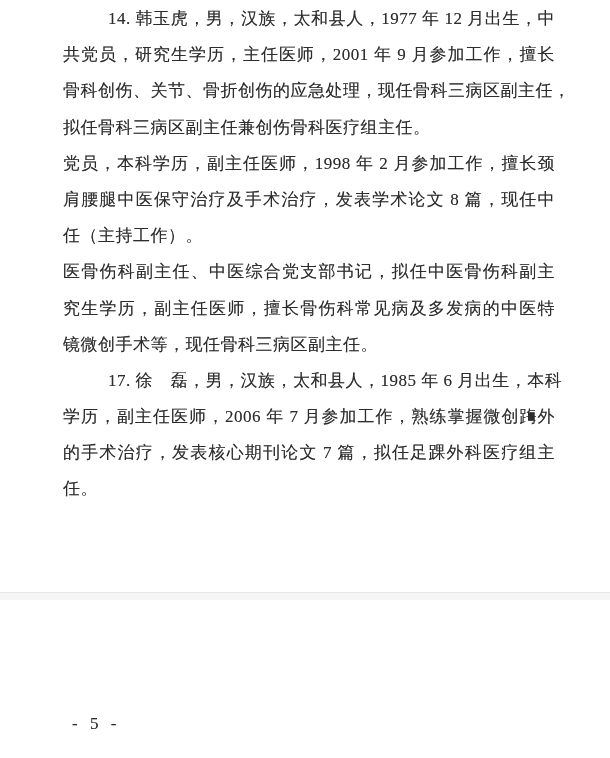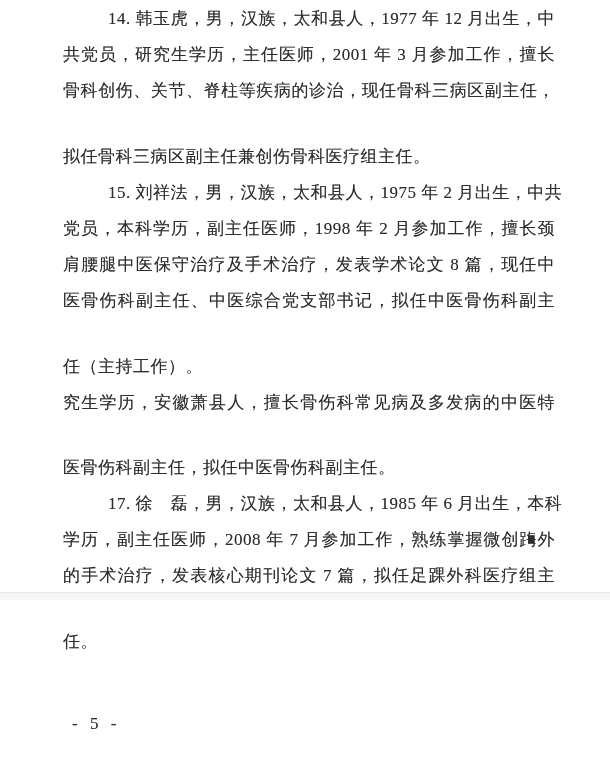--- a/index.html
+++ b/index.html
@@ -39,21 +39,20 @@
     text-justify: inter-character;
     color: #2d2d2d;
     text-shadow: 0 0 0.5px rgba(40,40,40,0.45);
   }
   .line.indent {
     text-indent: 45px;
   }
   .line.para-end {
     text-align-last: left;
     white-space: nowrap;
-    margin-top: 29px;
   }
   .page-number {
     position: absolute;
     left: 72px;
     top: 714px;
     font-size: 17px;
     letter-spacing: 1px;
     word-spacing: 6px;
     color: #2d2d2d;
     text-shadow: 0 0 0.5px rgba(40,40,40,0.45);
@@ -70,41 +69,40 @@
 </style>
 </head>
 <body>
 
 <div class="page">
 
   <div class="doc-body">
 
     <div class="para">
       <div class="line indent">14. 韩玉虎，男，汉族，太和县人，1977 年 12 月出生，中</div>
-      <div class="line">共党员，研究生学历，主任医师，2001 年 3 月参加工作，擅长</div>
-      <div class="line">骨科创伤、关节、脊柱等疾病的诊治，现任骨科三病区副主任，</div>
+      <div class="line">共党员，研究生学历，主任医师，2001 年 9 月参加工作，擅长</div>
+      <div class="line">骨科创伤、关节、骨折创伤的应急处理，现任骨科三病区副主任，</div>
       <div class="line para-end">拟任骨科三病区副主任兼创伤骨科医疗组主任。</div>
     </div>
 
     <div class="para">
-      <div class="line indent">15. 刘祥法，男，汉族，太和县人，1975 年 2 月出生，中共</div>
       <div class="line">党员，本科学历，副主任医师，1998 年 2 月参加工作，擅长颈</div>
       <div class="line">肩腰腿中医保守治疗及手术治疗，发表学术论文 8 篇，现任中</div>
+      <div class="line para-end">任（主持工作）。</div>
       <div class="line">医骨伤科副主任、中医综合党支部书记，拟任中医骨伤科副主</div>
-      <div class="line para-end">任（主持工作）。</div>
     </div>
 
     <div class="para">
-      <div class="line">究生学历，安徽萧县人，擅长骨伤科常见病及多发病的中医特</div>
-      <div class="line para-end">医骨伤科副主任，拟任中医骨伤科副主任。</div>
+      <div class="line">究生学历，副主任医师，擅长骨伤科常见病及多发病的中医特</div>
+      <div class="line para-end">镜微创手术等，现任骨科三病区副主任。</div>
     </div>
 
     <div class="para">
       <div class="line indent">17. 徐　磊，男，汉族，太和县人，1985 年 6 月出生，本科</div>
-      <div class="line">学历，副主任医师，2008 年 7 月参加工作，熟练掌握微创踇外</div>
+      <div class="line">学历，副主任医师，2006 年 7 月参加工作，熟练掌握微创踇外</div>
       <div class="line">的手术治疗，发表核心期刊论文 7 篇，拟任足踝外科医疗组主</div>
       <div class="line para-end">任。</div>
     </div>
 
 
   </div>
 
   <div class="page-number">- 5 -</div>
 
   <div class="bottom-edge"></div>

